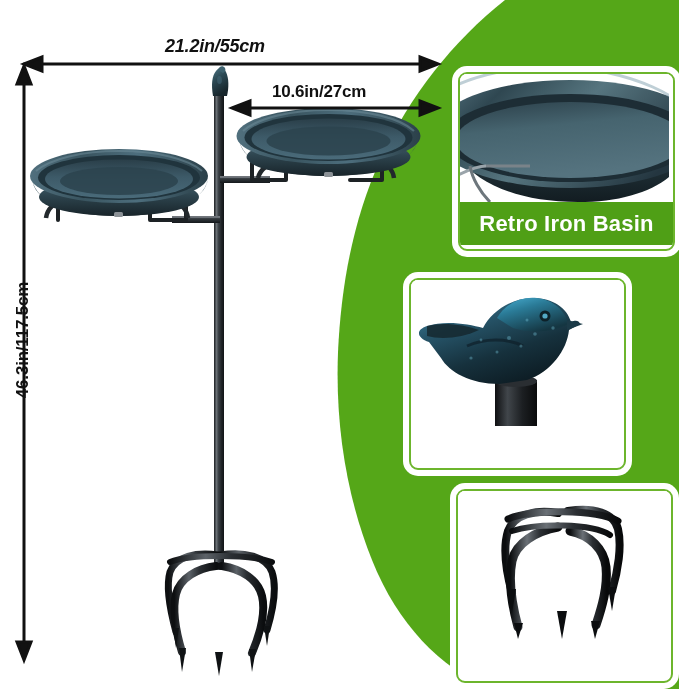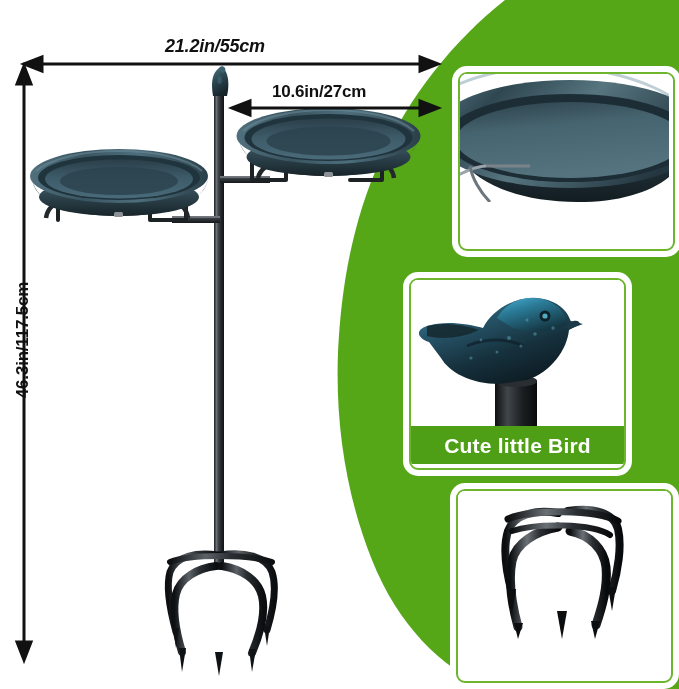--- a/index.html
+++ b/index.html
@@ -272,20 +272,21 @@
                  L230,66 C226,104 182,128 118,128 C40,128 -10,96 -10,52 Z" fill="url(#cbOut)"></path>
         <ellipse cx="110" cy="60" rx="138" ry="54" fill="url(#cbRim)"></ellipse>
         <ellipse cx="110" cy="64" rx="124" ry="44" fill="#1d2d35"></ellipse>
         <ellipse cx="110" cy="66" rx="114" ry="38" fill="url(#cbIn)"></ellipse>
         <path d="M-16,18 C20,-4 80,-12 134,-4 C180,4 214,20 226,36" stroke="#80a0ad" stroke-width="3" fill="none" opacity="0.5"></path>
         <path d="M-4,102 C8,96 18,92 26,92" stroke="#9aa4aa" stroke-width="3" fill="none"></path>
         <path d="M10,92 C12,104 20,118 30,128" stroke="#6d767c" stroke-width="3" fill="none"></path>
         <path d="M26,92 L70,92" stroke="#7a8389" stroke-width="3" fill="none"></path>
       </svg>
     </div>
+    <div class="caption">Retro Iron Basin</div>
   </div>
 
   <div class="card" id="card-bird">
     <div class="photo">
       <svg viewBox="0 0 209 146" width="209" height="146">
         <defs>
           <linearGradient id="bdBody" x1="0.1" y1="0" x2="0.7" y2="1">
             <stop offset="0%" stop-color="#3f86a3"></stop>
             <stop offset="30%" stop-color="#27566b"></stop>
             <stop offset="65%" stop-color="#16313d"></stop>
@@ -331,21 +332,20 @@
             <circle cx="110" cy="66" r="1.6"></circle>
           <circle cx="124" cy="54" r="1.8"></circle>
             <circle cx="86" cy="72" r="1.5"></circle>
           <circle cx="142" cy="48" r="1.7"></circle>
             <circle cx="70" cy="60" r="1.4"></circle>
           <circle cx="116" cy="40" r="1.5"></circle>
             <circle cx="60" cy="78" r="1.6"></circle>
         </g>
       </svg>
     </div>
-    <div class="caption">Cute little Bird</div>
   </div>
 
   <div class="card" id="card-stake">
     <div class="photo">
       <svg viewBox="0 0 209 148" width="209" height="148">
         <defs>
           <linearGradient id="stG" x1="0" y1="0" x2="1" y2="0">
             <stop offset="0%" stop-color="#0b0d0f"></stop>
             <stop offset="35%" stop-color="#6a7076"></stop>
             <stop offset="62%" stop-color="#2b2f33"></stop>

